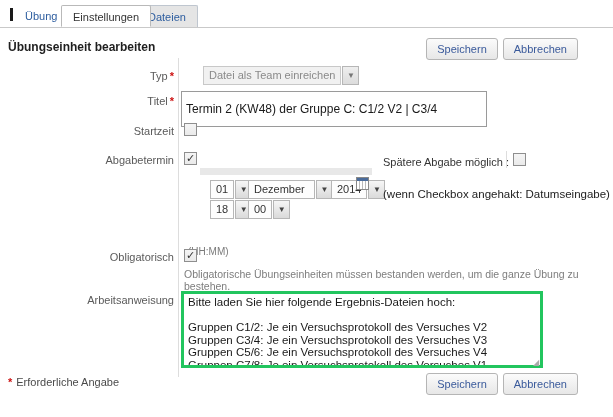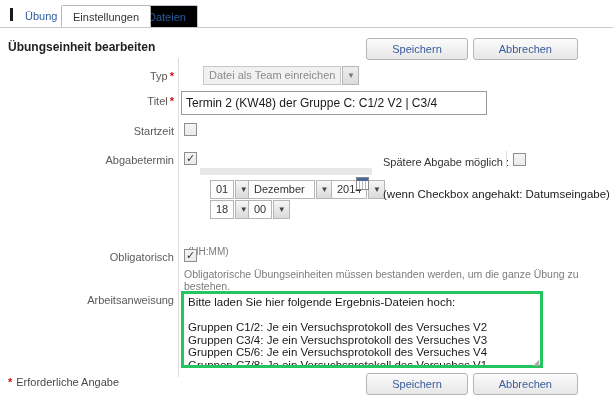--- a/index.html
+++ b/index.html
@@ -13,52 +13,52 @@
   .tabbar-line{position:absolute;left:0;top:27px;width:613px;height:1px;background:#c9c9c9;}
   .cursor-mark{position:absolute;left:10px;top:8px;width:3px;height:13px;background:#1a1a1a;}
   .tab{position:absolute;top:5px;height:22px;line-height:22px;padding:0 11px;box-sizing:border-box;cursor:pointer;}
   .tab-back{left:14px;color:#2d5d9f;}
   .tab-active{
     left:61px;border:1px solid #b9b9b9;border-bottom:1px solid #ffffff;
     background:#ffffff;color:#333;z-index:2;border-radius:2px 2px 0 0;
   }
   .tab-files{
     left:136px;border:1px solid #bfc6cf;border-bottom:none;
-    background:#000000;color:#2d5d9f;border-radius:2px 2px 0 0;
+    background:#e5e5e5;color:#2d5d9f;border-radius:2px 2px 0 0;
   }
   
   .page-title{position:absolute;left:8px;top:40px;font-size:12px;font-weight:bold;color:#1f1f1f;}
   .btn-row{position:absolute;display:flex;gap:5px;}
   .btn-row.top{top:38px;right:35px;}
   .btn-row.bottom{top:373px;right:35px;}
   .btn{
     border:1px solid #b5b5b5;border-radius:3px;
     background:linear-gradient(#fbfbfb,#e7e7e7);
-    color:#3a5a9b;font-size:11px;line-height:14px;padding:3px 25px;cursor:pointer;
+    color:#3a5a9b;font-size:11px;line-height:14px;padding:3px 10px;cursor:pointer;
     font-family:"Liberation Sans","DejaVu Sans",sans-serif;
   }
   
   .vline{position:absolute;left:178px;top:58px;width:1px;height:319px;background:#dddddd;}
   .flabel{position:absolute;width:170px;text-align:right;color:#5a5a5a;font-size:11px;}
   .req{color:#cc1111;font-weight:bold;margin-left:2px;}
   .sel{position:absolute;display:inline-flex;align-items:stretch;padding-left:20px;}
   .sel .val{
     border:1px solid #b6b6b6;background:#fdfdfd;color:#333;
     font-size:11px;line-height:13px;padding:2px 5px;white-space:nowrap;
   }
   .sel .arrow-btn{
     width:15px;margin-left:1px;border:1px solid #b6b6b6;
     background:linear-gradient(#f6f6f6,#dadada);
     display:flex;align-items:center;justify-content:center;
     color:#444;font-size:8px;cursor:pointer;
   }
   .sel.disabled .val{background:#f1f1f1;color:#8a8a8a;border-color:#c8c8c8;}
   .sel.disabled .arrow-btn{background:linear-gradient(#eeeeee,#dcdcdc);color:#777;}
   .text-input{
-    position:absolute;left:181px;top:91px;width:306px;height:24px;box-sizing:border-box;
+    position:absolute;left:181px;top:91px;width:306px;height:36px;box-sizing:border-box;
     border:1px solid #9a9a9a;padding:2px 4px;font-size:12px;color:#1a1a1a;
     font-family:"Liberation Sans","DejaVu Sans",sans-serif;
   }
   .checkbox{
     position:absolute;width:13px;height:13px;box-sizing:border-box;
     border:1px solid #8e8e8e;background:linear-gradient(#f5f5f5,#eaeaea);
     display:flex;align-items:center;justify-content:center;
     font-size:11px;line-height:11px;color:#333;cursor:pointer;
   }
   .gray-strip{position:absolute;left:200px;top:168px;width:172px;height:7px;background:#e8e8e8;}

